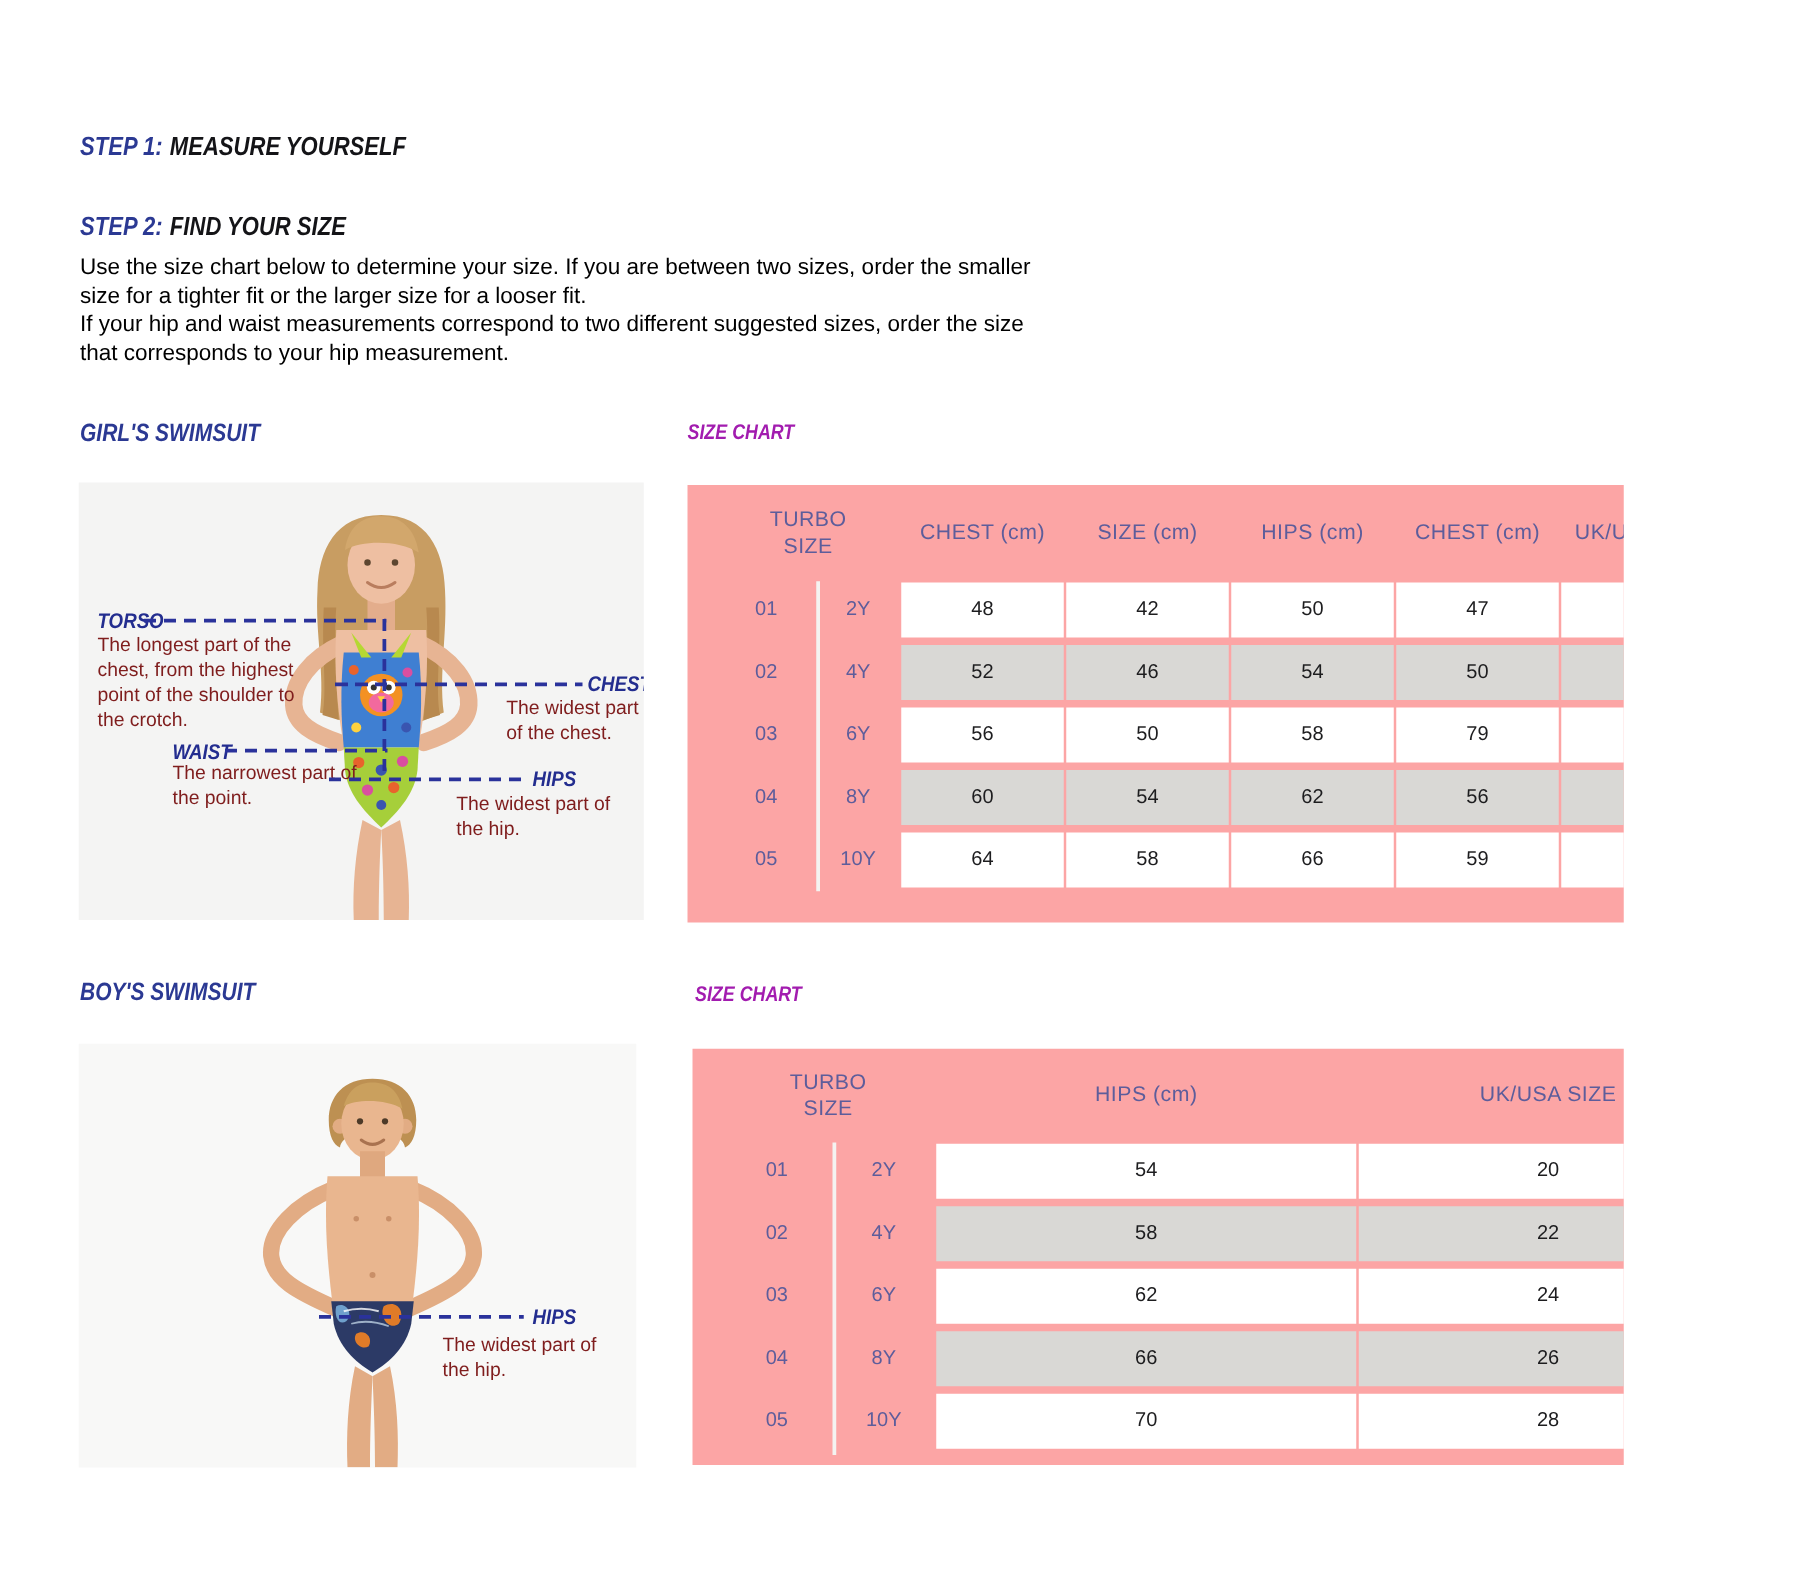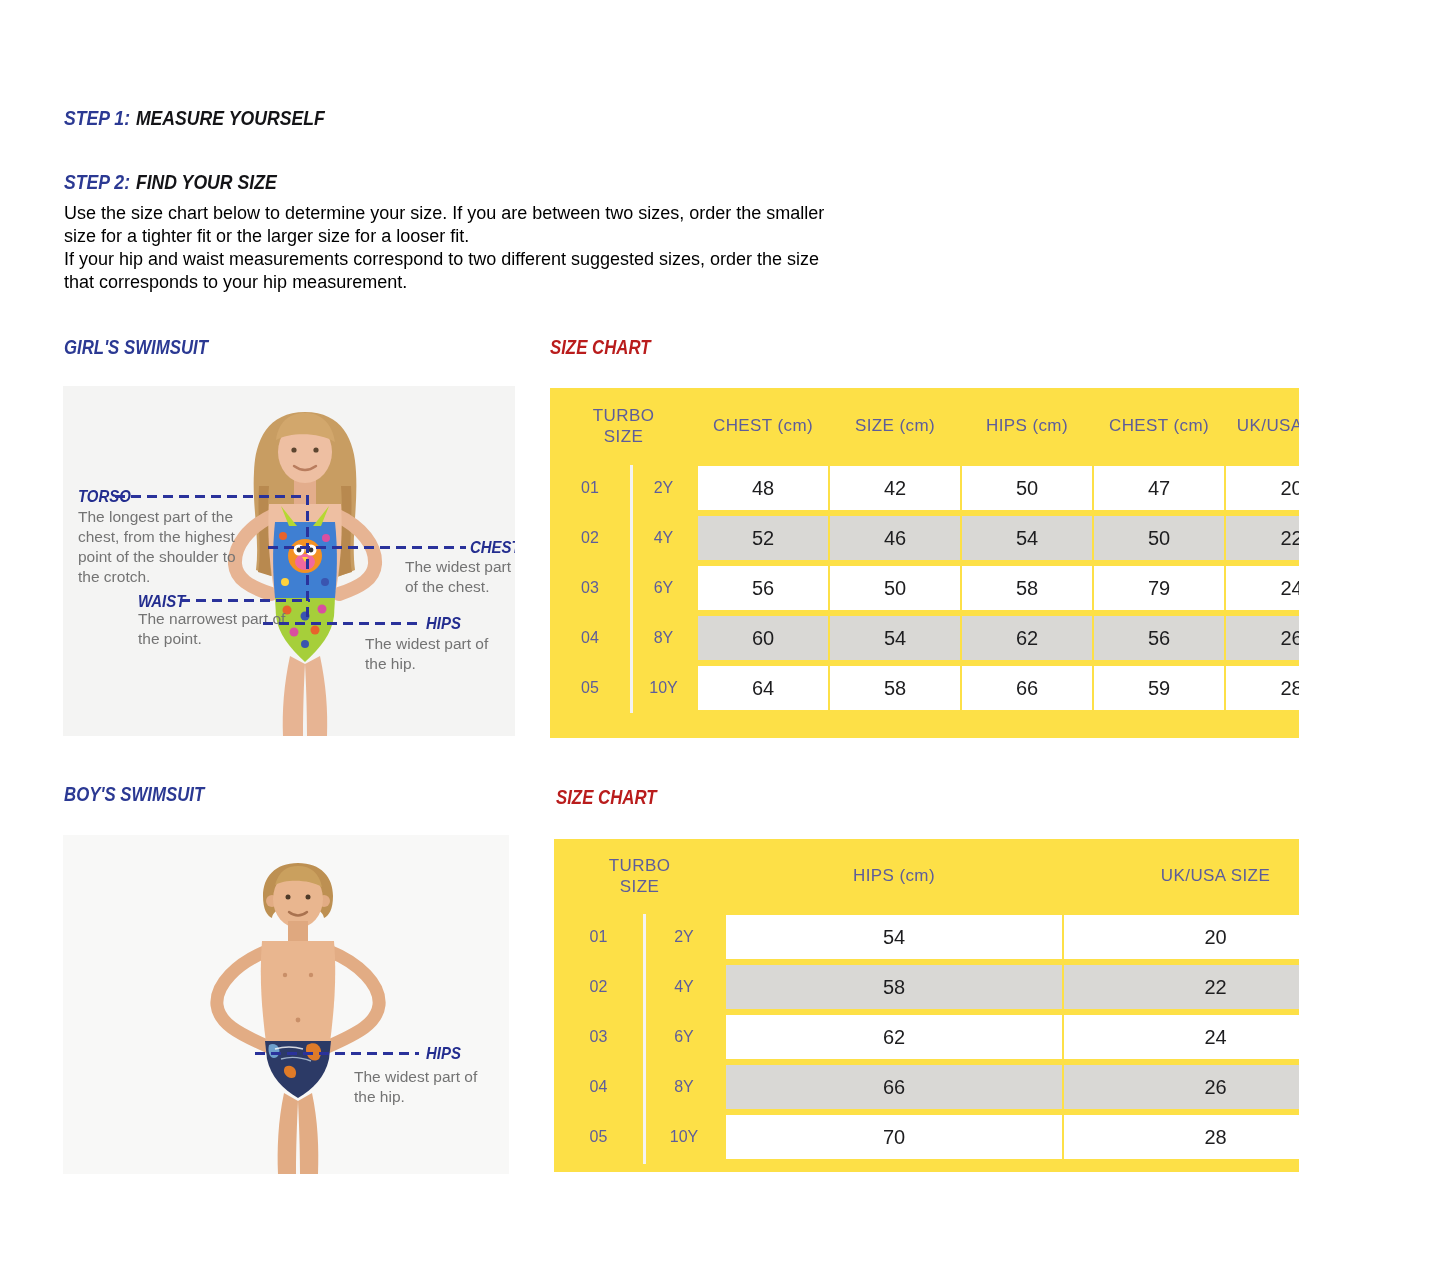--- a/index.html
+++ b/index.html
@@ -4,48 +4,48 @@
 <style>
   html,body{margin:0;padding:0;background:#fff;}
   #canvas{position:relative;width:1299px;height:1261px;background:#ffffff;overflow:hidden;
           font-family:"Liberation Sans",sans-serif;text-decoration:underline;}
 
   
   .hd{position:absolute;font-style:italic;font-weight:700;white-space:nowrap;}
   .hd .sq{display:inline-block;transform:scaleX(0.84);transform-origin:left center;}
   .step-hd{font-size:21px;}
   .sec-hd{font-size:20px;color:#2b3993;}
-  .chart-hd{font-size:20px;color:#b91c1c;}
+  .chart-hd{font-size:17px;color:#a21caf;}
   .c-blue{color:#2b3993;} .c-black{color:#141417;}
   .step-hd .sq span{margin-right:7px;}
 
   
   .intro{position:absolute;left:64px;top:202px;font-size:18px;line-height:23px;color:#000000;}
   .intro div{white-space:nowrap;}
 
   
   .photo-box{position:absolute;overflow:hidden;}
   .photo-box svg{position:absolute;left:0;top:0;}
 
   
   .m-label{position:absolute;font-style:italic;font-weight:700;font-size:17px;color:#232d8f;white-space:nowrap;}
   .m-label .sq{display:inline-block;transform:scaleX(0.88);transform-origin:left center;}
-  .m-desc{position:absolute;font-size:15.5px;line-height:20px;color:#737373;}
+  .m-desc{position:absolute;font-size:15.5px;line-height:20px;color:#7f1d1d;}
   .dash-h{position:absolute;height:3px;background:repeating-linear-gradient(90deg,#2a329b 0 10px,transparent 10px 16px);}
   .dash-v{position:absolute;width:3px;background:repeating-linear-gradient(180deg,#2a329b 0 10px,transparent 10px 16px);}
 
   
-  .size-table{position:absolute;background:#fde047;}
+  .size-table{position:absolute;background:#fca5a5;padding-left:23px;}
   .t-header{display:grid;align-items:center;justify-items:center;color:#5d5d9b;font-size:17px;letter-spacing:.4px;text-align:center;}
   .turbo-hd{width:74px;line-height:21px;}
   .t-rows{position:relative;}
   .t-row{display:grid;height:50px;}
   .t-row .sz{display:flex;align-items:center;justify-content:center;color:#5d5d9b;font-size:16px;}
   .t-cell{margin:3px 1px;background:#ffffff;display:flex;align-items:center;justify-content:center;
-          font-size:20px;color:#1d1d1f;}
+          font-size:16px;color:#1d1d1f;}
   .t-row.alt .t-cell{background:#d9d8d5;}
   .col-divider{position:absolute;width:3px;background:#f4f3f1;}
 
   .g1{grid-template-columns:80px 67px 132px 132px 132px 132px 133px;}
   .g1h{grid-template-columns:147px 132px 132px 132px 132px 133px;height:75px;padding-right:25px;}
   .g1r{padding-right:25px;}
   .g2{grid-template-columns:89px 82px 338px 305px;}
   .g2h{grid-template-columns:171px 338px 305px;height:73px;padding-right:20px;}
   .g2r{padding-right:20px;}
 </style>

